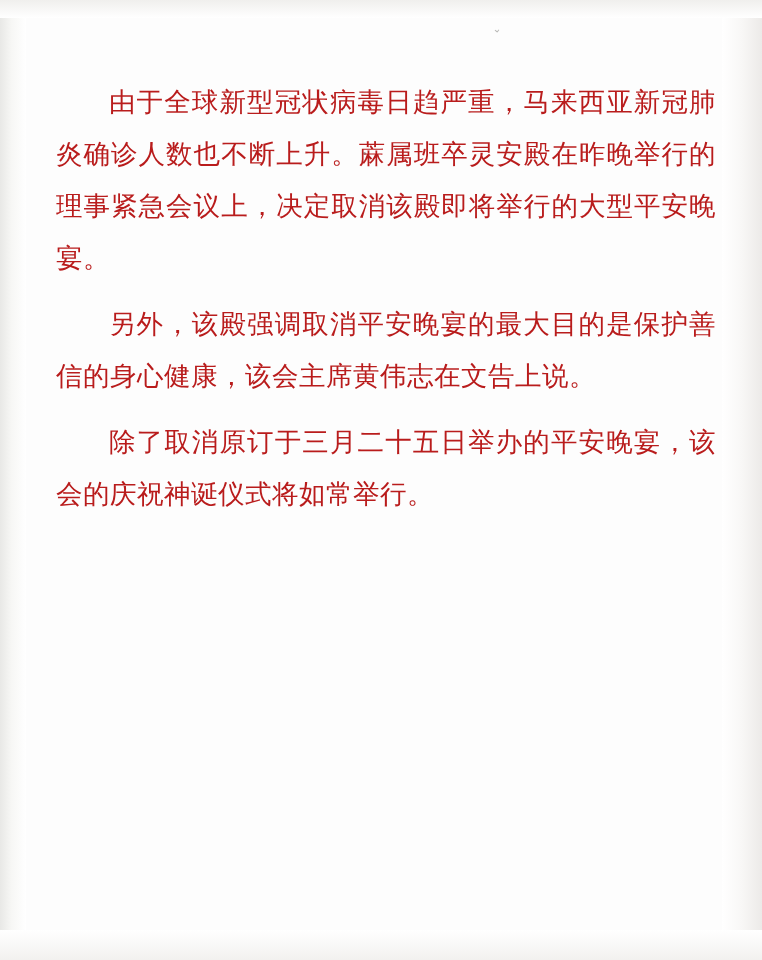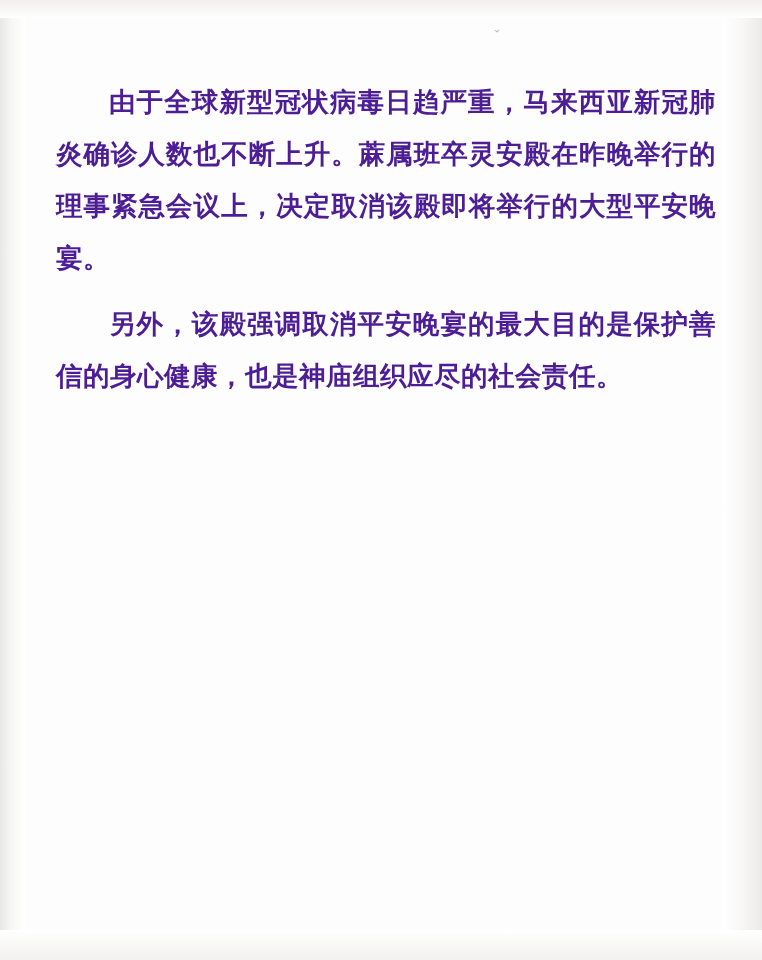--- a/index.html
+++ b/index.html
@@ -74,25 +74,25 @@
     position: absolute;
     top: 76px;
     left: 56px;
     width: 660px;
   }
   p.para {
     margin: 0 0 14px 0;
     text-indent: 2em;
     font-size: 26.5px;
     line-height: 52px;
-    color: #4c1d95;
+    color: #b91c1c;
     letter-spacing: 0.5px;
     text-align: justify;
     text-justify: inter-character;
-    font-weight: 700;
+    font-weight: 400;
     font-family: "DejaVu Serif", "Liberation Serif", serif;
   }
   p.para:last-child {
     margin-bottom: 0;
   }
 </style>
 </head>
 <body>
 
 <div class="page">
@@ -100,16 +100,17 @@
   <div class="page-shade-left"></div>
   <div class="page-shade-right"></div>
   <div class="page-shade-top"></div>
   <div class="page-shade-bottom"></div>
 
   <div class="mark-top">⌄</div>
   <div class="mark-dot"></div>
 
   <div class="body-text">
     <p class="para">由于全球新型冠状病毒日趋严重，马来西亚新冠肺炎确诊人数也不断上升。蔴属班卒灵安殿在昨晚举行的理事紧急会议上，决定取消该殿即将举行的大型平安晚宴。</p>
-    <p class="para">另外，该殿强调取消平安晚宴的最大目的是保护善信的身心健康，也是神庙组织应尽的社会责任。</p>
+    <p class="para">另外，该殿强调取消平安晚宴的最大目的是保护善信的身心健康，该会主席黄伟志在文告上说。</p>
+    <p class="para">除了取消原订于三月二十五日举办的平安晚宴，该会的庆祝神诞仪式将如常举行。</p>
   </div>
 
 </div>
 
 </body></html>

